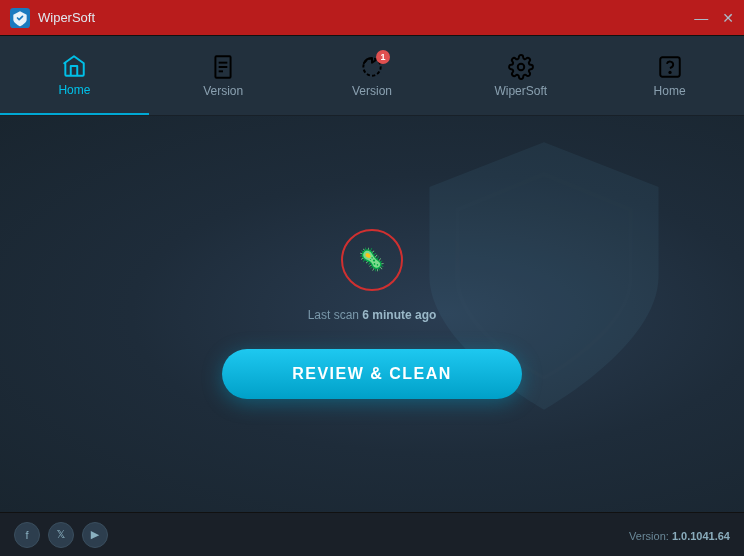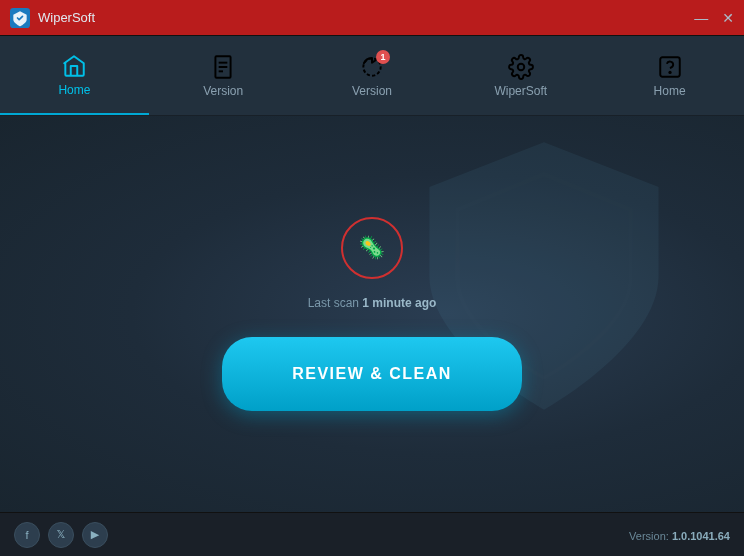--- a/index.html
+++ b/index.html
@@ -186,21 +186,21 @@
     #last-scan-bold {
       color: #9ab8c8;
       font-weight: 600;
     }
 
     #review-btn {
       margin-top: 16px;
       background: linear-gradient(to bottom, #1ec8f0, #00a0c8);
       border: none;
       border-radius: 30px;
-      padding: 28px 70px;
+      padding: 16px 70px;
       color: white;
       font-size: 16px;
       font-weight: 700;
       letter-spacing: 1.5px;
       cursor: pointer;
       box-shadow: 0 4px 20px rgba(0,160,200,0.4);
     }
 
     
     #footer {
@@ -334,21 +334,21 @@
 
   <div id="content-wrapper">
 
     <div id="virus-icon-ring">
       <span id="virus-icon-inner">🦠</span>
     </div>
 
 
     <div>
       <span id="last-scan-text">
-        <span>Last scan</span>&nbsp;<span id="last-scan-bold">1 minute ago</span>
+        <span>Last scan</span>&nbsp;<span id="last-scan-bold">6 minute ago</span>
       </span>
     </div>
 
     <button id="review-btn">REVIEW &amp; CLEAN</button>
   </div>
 </div>
 
 <div id="footer">
   <div id="social-icons">
     <div class="social-btn">f</div>

